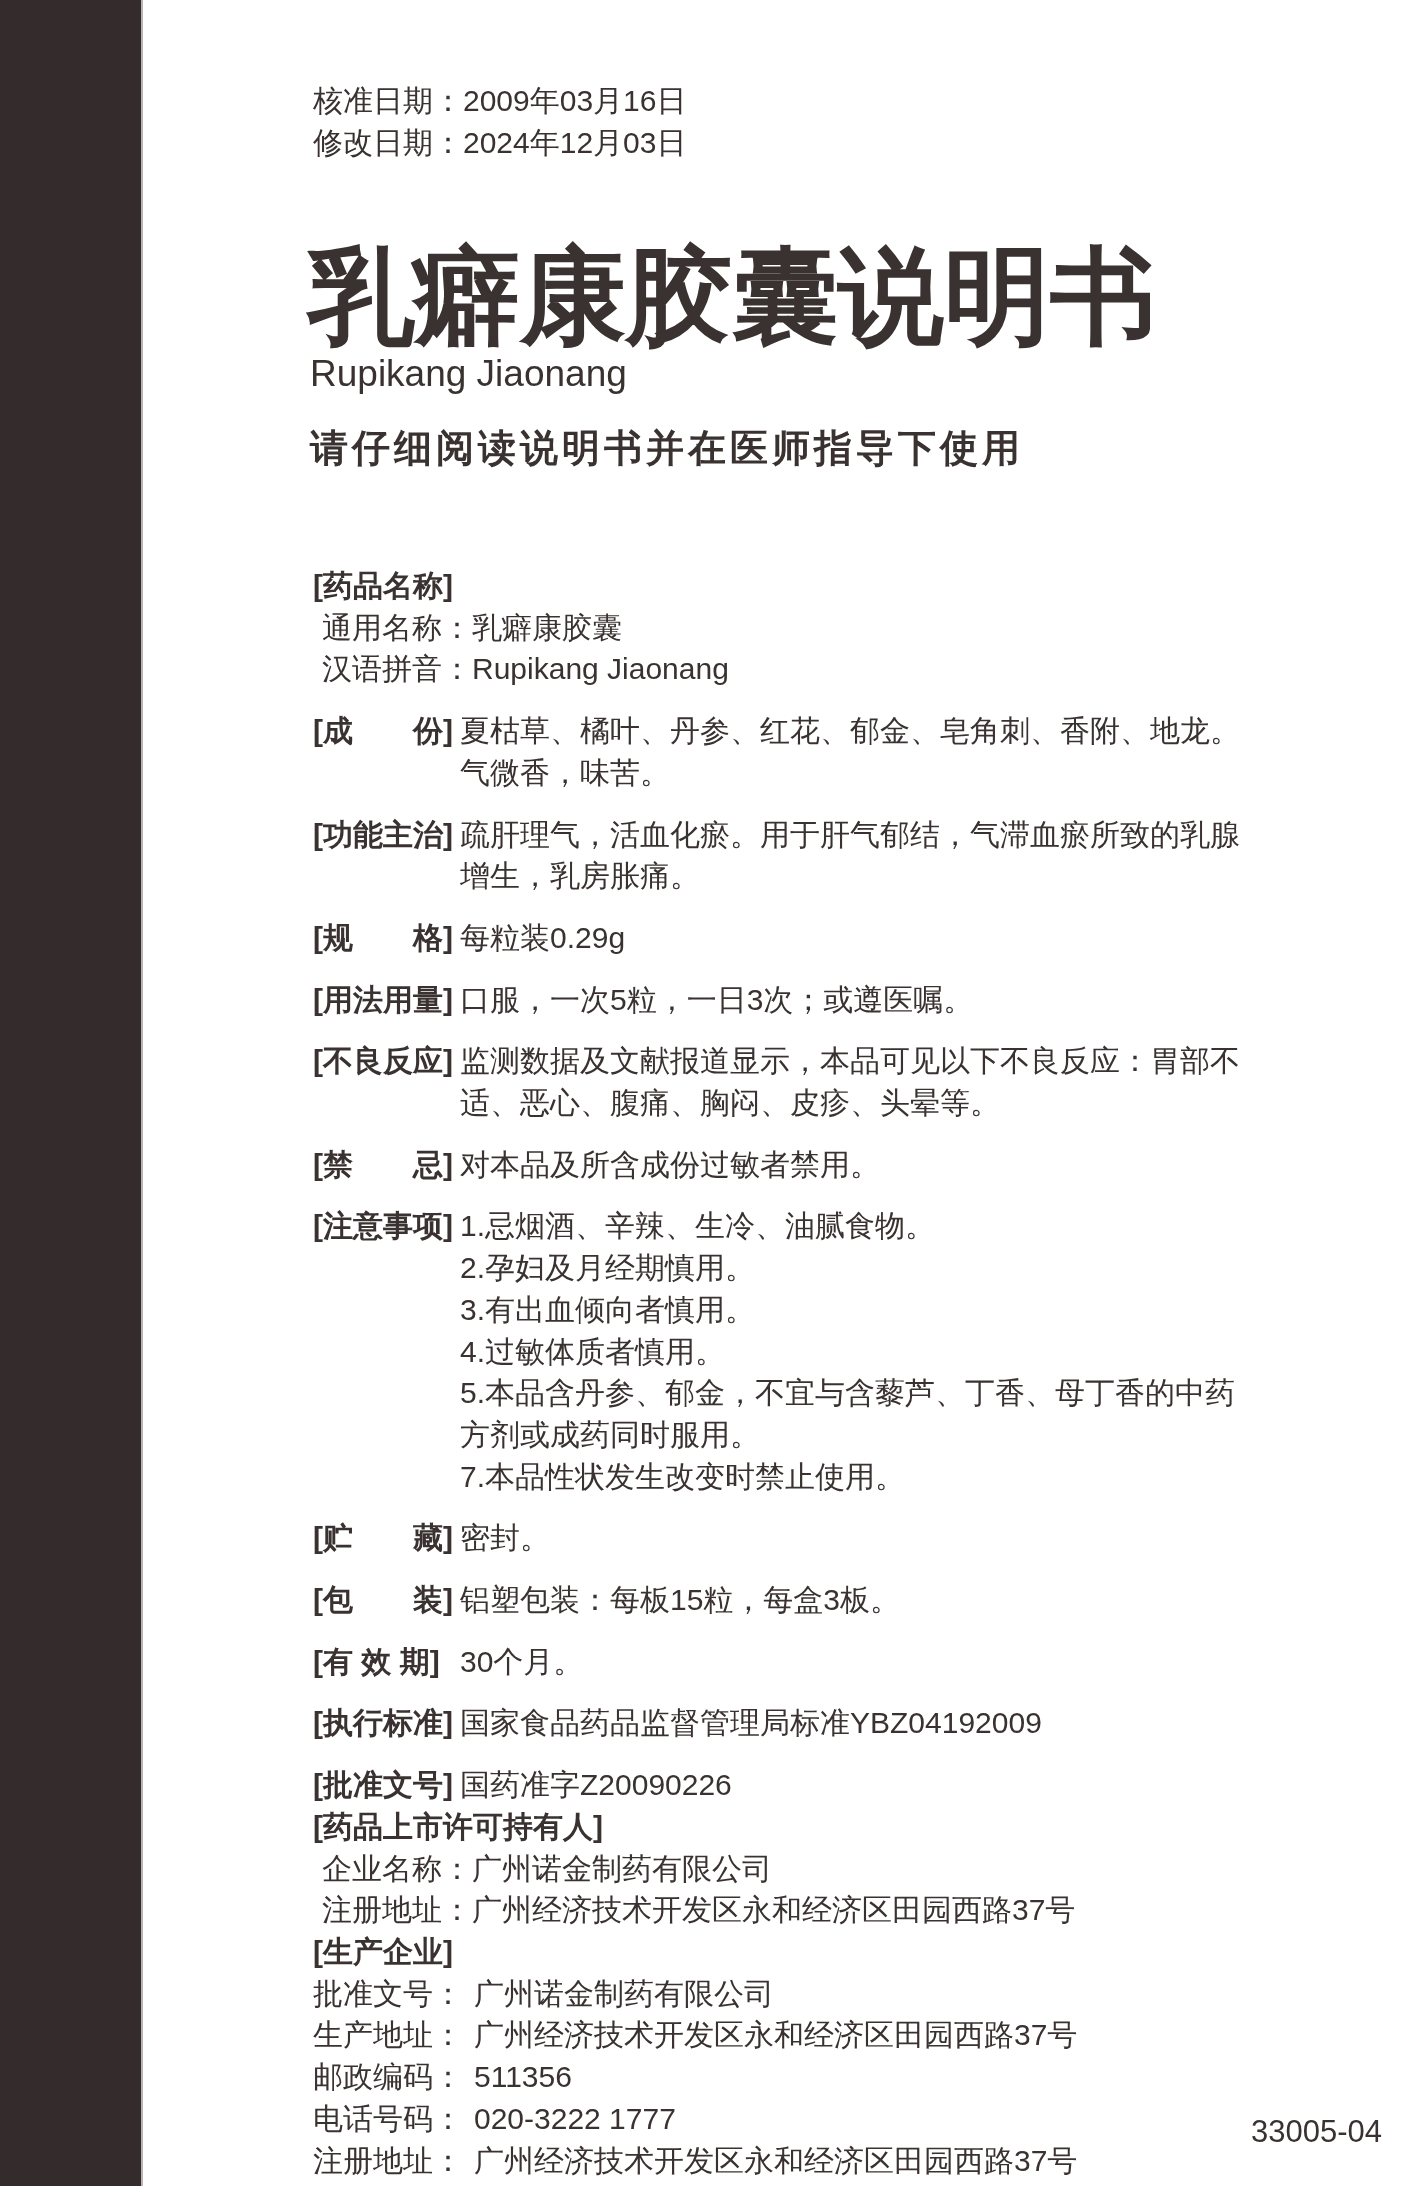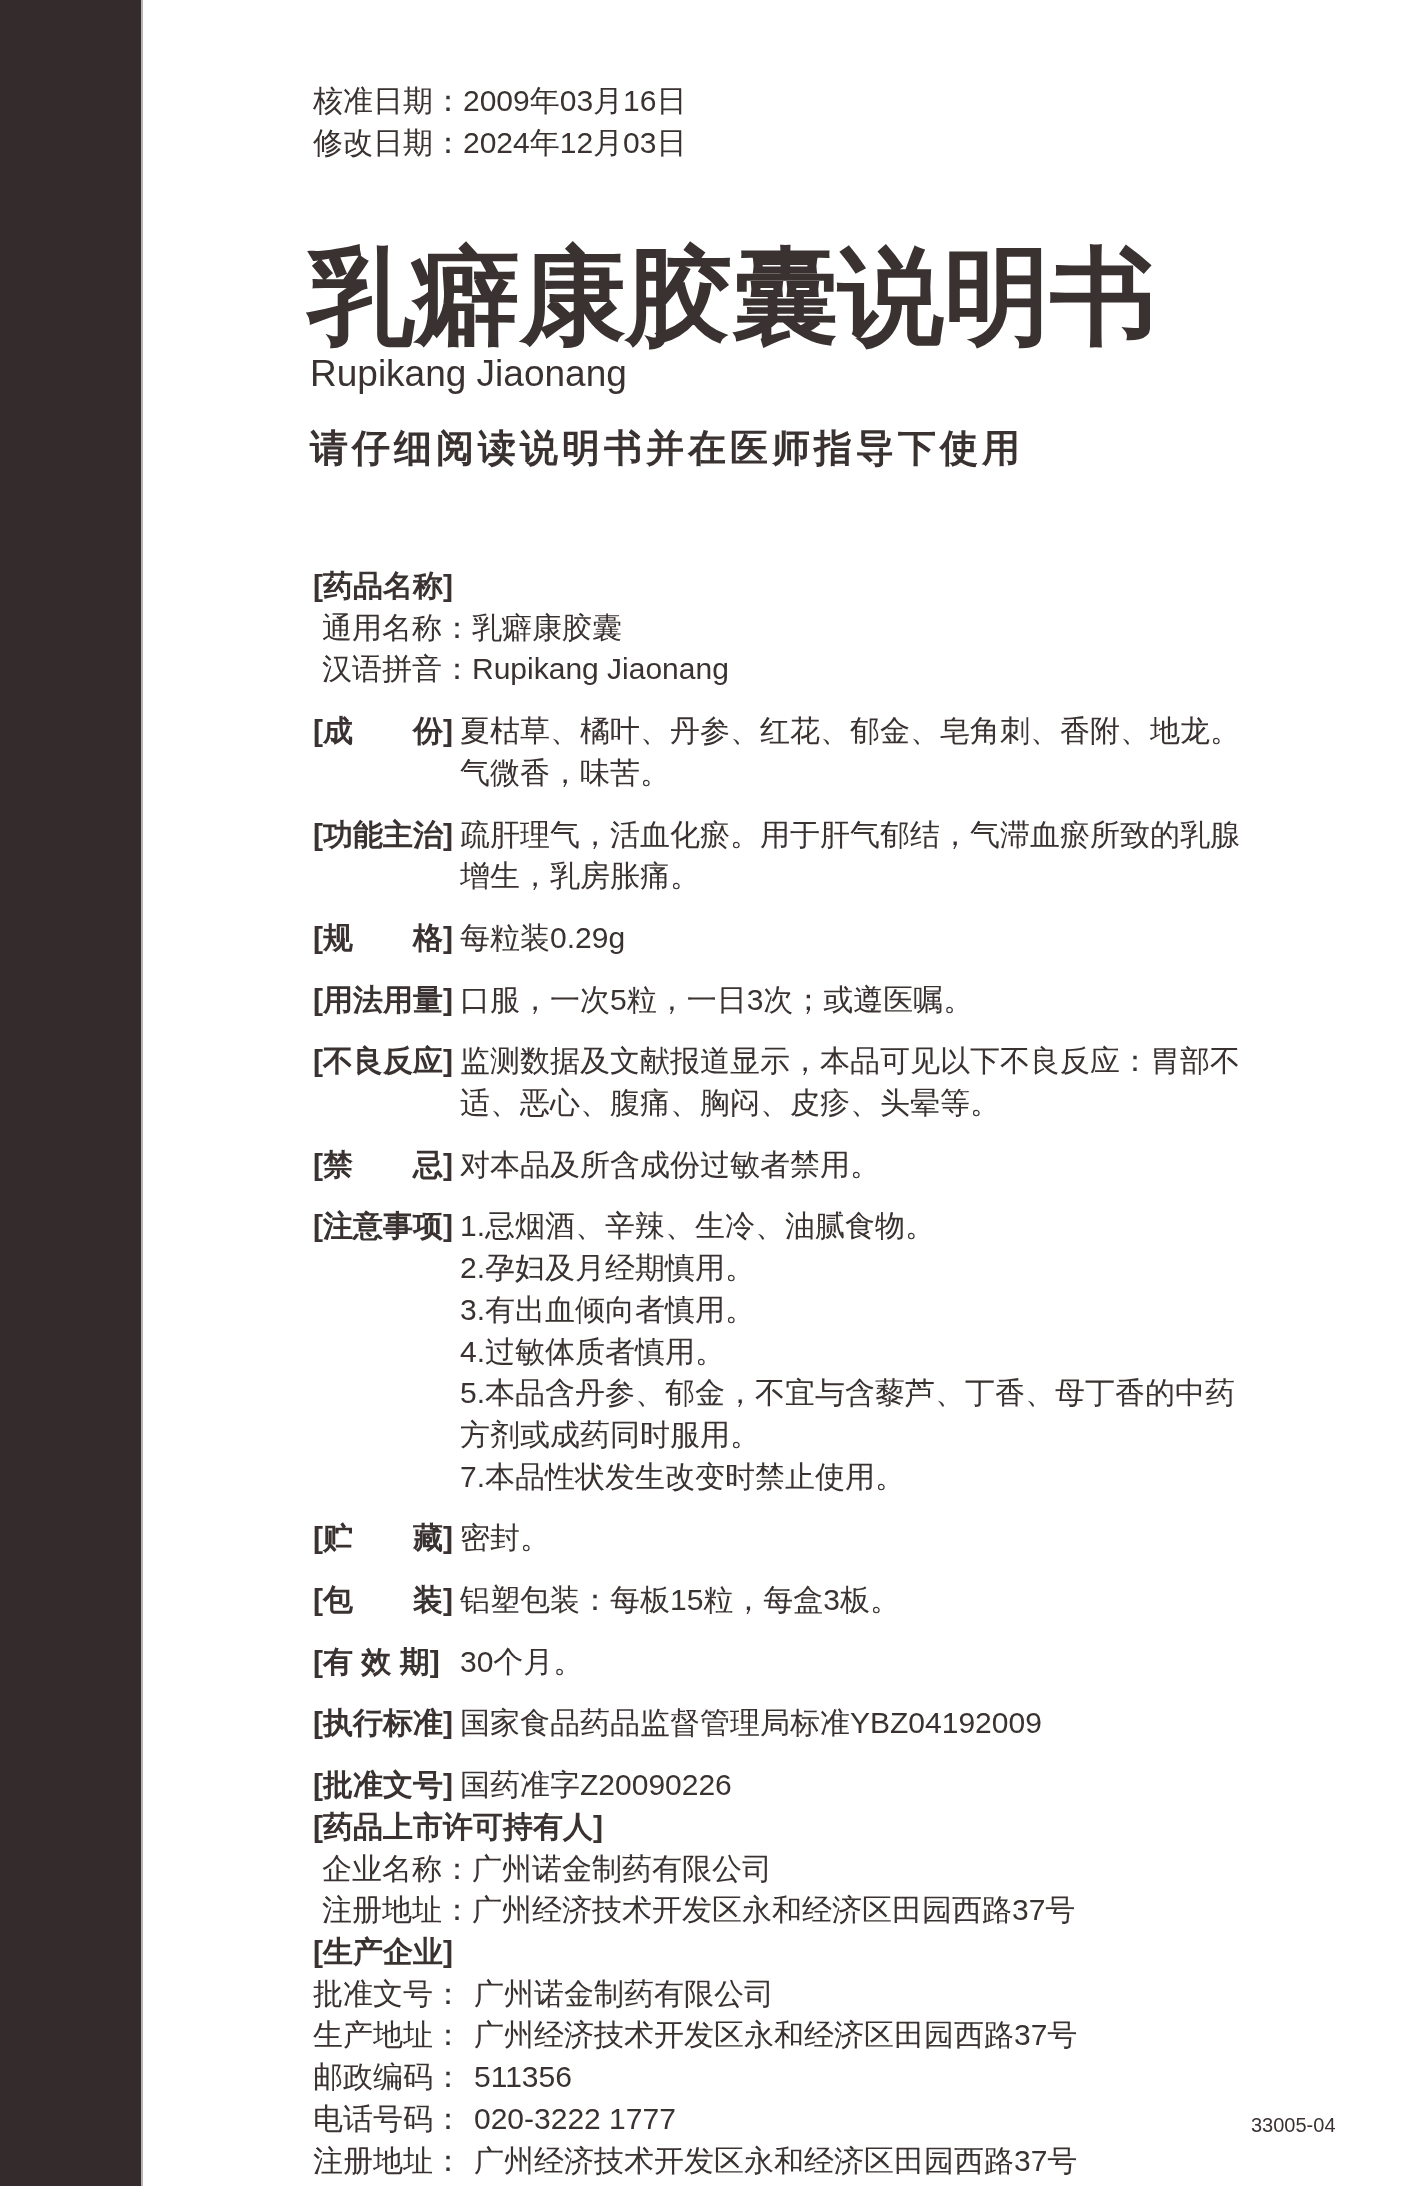--- a/index.html
+++ b/index.html
@@ -50,21 +50,21 @@
   .lab {
     display:inline-block; width:147px;
     font-weight:bold;
     margin-top:20px;
   }
   .key {
     display:inline-block; width:161px;
   }
   .code {
     position:absolute; left:1251px; top:2114px;
-    font-size:20px; white-space:nowrap;
+    font-size:31px; white-space:nowrap;
   }
 </style>
 </head>
 <body>
 
 <div class="left-bar"></div>
 
 <div class="dates">
   <div>核准日期：2009年03月16日</div>
   <div>修改日期：2024年12月03日</div>

